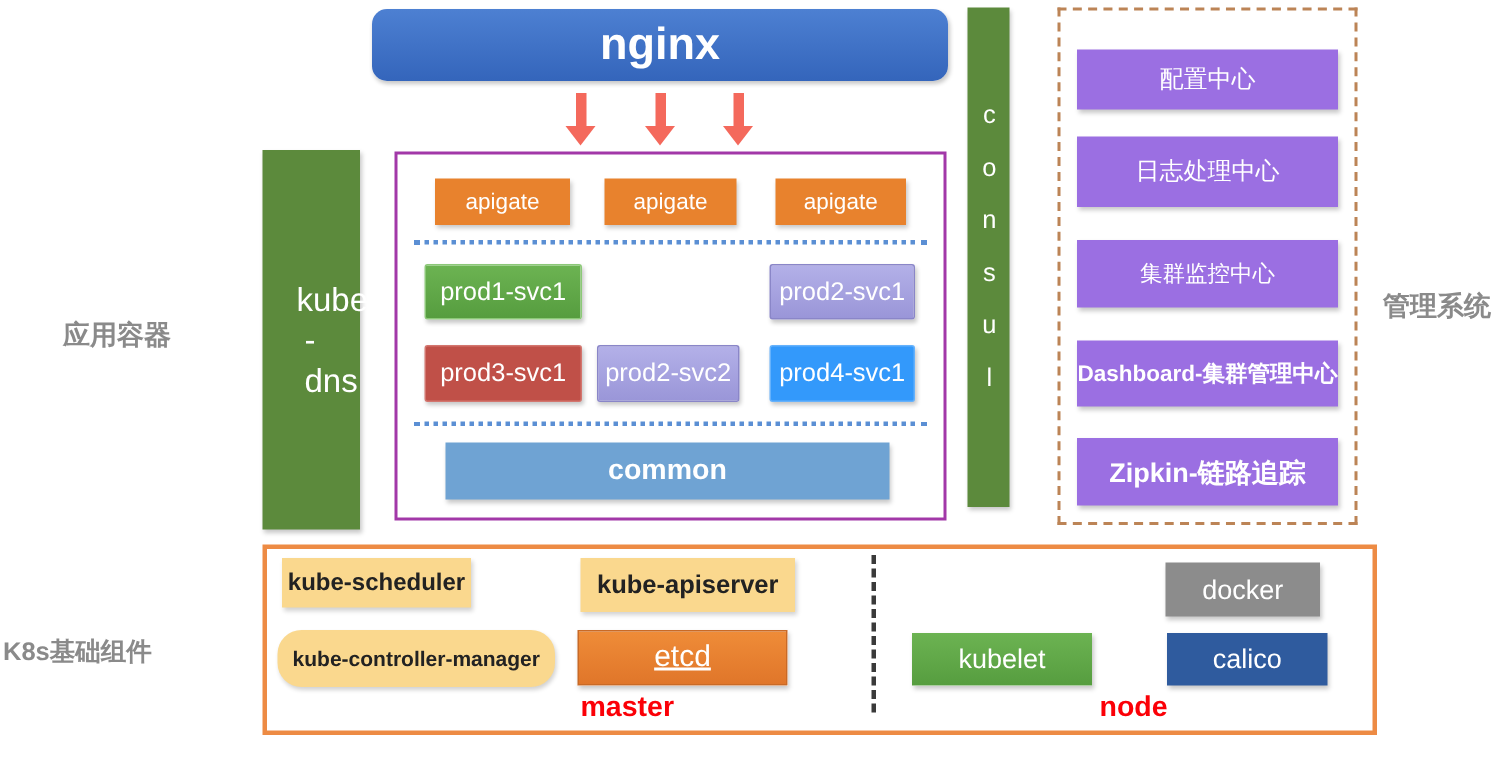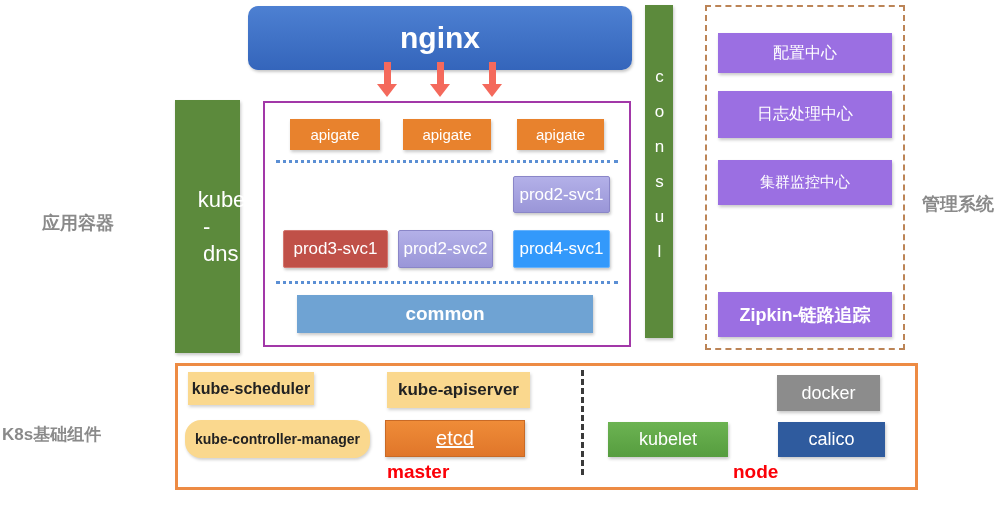--- a/index.html
+++ b/index.html
@@ -7,21 +7,21 @@
     position:relative;width:1000px;height:514px;background:#ffffff;
     font-family:"Liberation Sans","DejaVu Sans",sans-serif;overflow:hidden;
   }
   .abs{position:absolute;box-sizing:border-box;}
   .box{
     position:absolute;box-sizing:border-box;display:flex;align-items:center;justify-content:center;
     color:#ffffff;box-shadow:1px 2px 3px rgba(0,0,0,0.22);
   }
   
   .nginx{
-    left:248px;top:6px;width:384px;height:64px;border-radius:10px;
+    left:248px;top:6px;width:384px;height:48px;border-radius:10px;
     background:linear-gradient(180deg,#4d80d2 0%,#3465bb 100%);
     font-size:30px;font-weight:bold;
   }
   
   .arrow{position:absolute;top:62px;width:20px;height:36px;}
   .arrow .stem{width:7px;height:22px;background:#f4695c;margin:0 auto;}
   .arrow .head{width:0;height:0;border-left:10px solid transparent;border-right:10px solid transparent;border-top:13px solid #f4695c;margin:0 auto;}
   .arrow1{left:377px;} .arrow2{left:430px;} .arrow3{left:482px;}
   
   .kubedns{
@@ -108,38 +108,40 @@
   </div>
 
   <div class="abs svcbox"></div>
 
   <div class="box apigate apigate1">apigate</div>
   <div class="box apigate apigate2">apigate</div>
   <div class="box apigate apigate3">apigate</div>
 
   <div class="dashline dash1"></div>
 
+  <div class="box prod prow1 p1 pgreen">prod1-svc1</div>
   <div class="box prod prow1 p3 ppurple">prod2-svc1</div>
 
   <div class="box prod prow2 p4 pred">prod3-svc1</div>
   <div class="box prod prow2 p5 ppurple">prod2-svc2</div>
   <div class="box prod prow2 p6 pblue">prod4-svc1</div>
 
   <div class="dashline dash2"></div>
 
   <div class="box common">common</div>
 
   <div class="box consul">
     <span class="vtext">consul</span>
   </div>
 
   <div class="abs mgmtbox"></div>
   <div class="box mbtn mb1">配置中心</div>
   <div class="box mbtn mb2">日志处理中心</div>
   <div class="box mbtn mb3">集群监控中心</div>
+  <div class="box mbtn mb4">Dashboard-集群管理中心</div>
   <div class="box mbtn mb5">Zipkin-链路追踪</div>
   <div class="glabel lbl-mgmt">管理系统</div>
 
   <div class="glabel lbl-k8s">K8s基础组件</div>
   <div class="abs k8sbox"></div>
 
   <div class="box tan ksched">kube-scheduler</div>
   <div class="box tan kapi">kube-apiserver</div>
   <div class="box tan kctrl">kube-controller-manager</div>
   <div class="box etcd">etcd</div>

